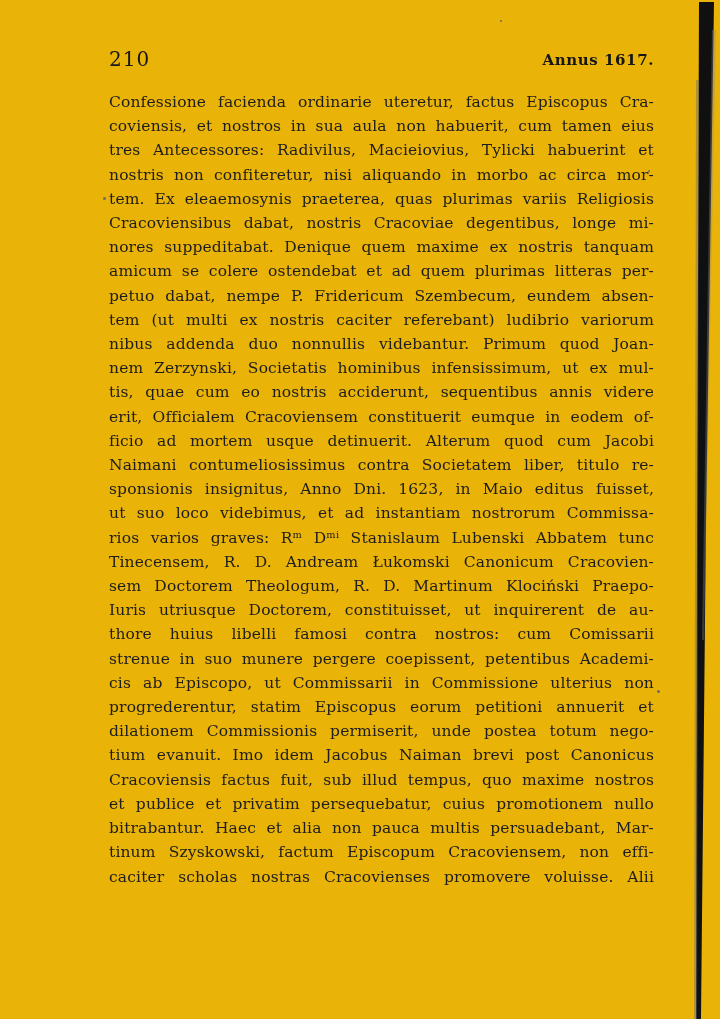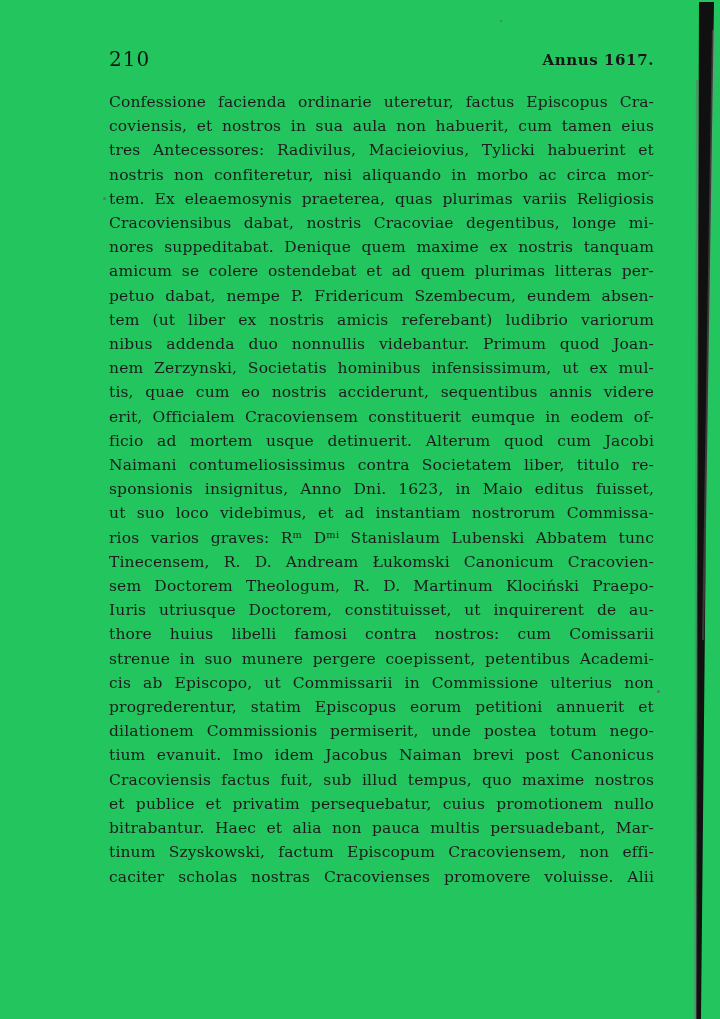--- a/index.html
+++ b/index.html
@@ -5,21 +5,21 @@
   html, body { margin: 0; padding: 0; }
   body {
     width: 720px; height: 1019px;
     background: #ffffff;
     font-family: "DejaVu Serif", "Liberation Serif", serif;
     overflow: hidden;
   }
   .page {
     position: relative;
     width: 720px; height: 1019px;
-    background: #22c55e;
+    background: #eab308;
     color: #1c1c1c;
   }
   .header {
     position: absolute;
     left: 109px; top: 47px; width: 545px; height: 24px;
   }
   .pagenum {
     position: absolute; left: 0; top: 0;
     font-size: 20px; letter-spacing: 1px; color: #161616;
   }
@@ -65,21 +65,21 @@
   <div class="body-text">
       <div class="line">Confessione facienda ordinarie uteretur, factus Episcopus Cra-</div>
       <div class="line">coviensis, et nostros in sua aula non habuerit, cum tamen eius</div>
       <div class="line">tres Antecessores: Radivilus, Macieiovius, Tylicki habuerint et</div>
       <div class="line">nostris non confiteretur, nisi aliquando in morbo ac circa mor-</div>
       <div class="line">tem. Ex eleaemosynis praeterea, quas plurimas variis Religiosis</div>
       <div class="line">Cracoviensibus dabat, nostris Cracoviae degentibus, longe mi-</div>
       <div class="line">nores suppeditabat. Denique quem maxime ex nostris tanquam</div>
       <div class="line">amicum se colere ostendebat et ad quem plurimas litteras per-</div>
       <div class="line">petuo dabat, nempe P. Fridericum Szembecum, eundem absen-</div>
-      <div class="line">tem (ut liber ex nostris amicis referebant) ludibrio variorum</div>
+      <div class="line">tem (ut multi ex nostris caciter referebant) ludibrio variorum</div>
       <div class="line">nibus addenda duo nonnullis videbantur. Primum quod Joan-</div>
       <div class="line">nem Zerzynski, Societatis hominibus infensissimum, ut ex mul-</div>
       <div class="line">tis, quae cum eo nostris acciderunt, sequentibus annis videre</div>
       <div class="line">erit, Officialem Cracoviensem constituerit eumque in eodem of-</div>
       <div class="line">ficio ad mortem usque detinuerit. Alterum quod cum Jacobi</div>
       <div class="line">Naimani contumeliosissimus contra Societatem liber, titulo re-</div>
       <div class="line">sponsionis insignitus, Anno Dni. 1623, in Maio editus fuisset,</div>
       <div class="line">ut suo loco videbimus, et ad instantiam nostrorum Commissa-</div>
       <div class="line">rios varios graves: Rᵐ Dᵐⁱ Stanislaum Lubenski Abbatem tunc</div>
       <div class="line">Tinecensem, R. D. Andream Łukomski Canonicum Cracovien-</div>

